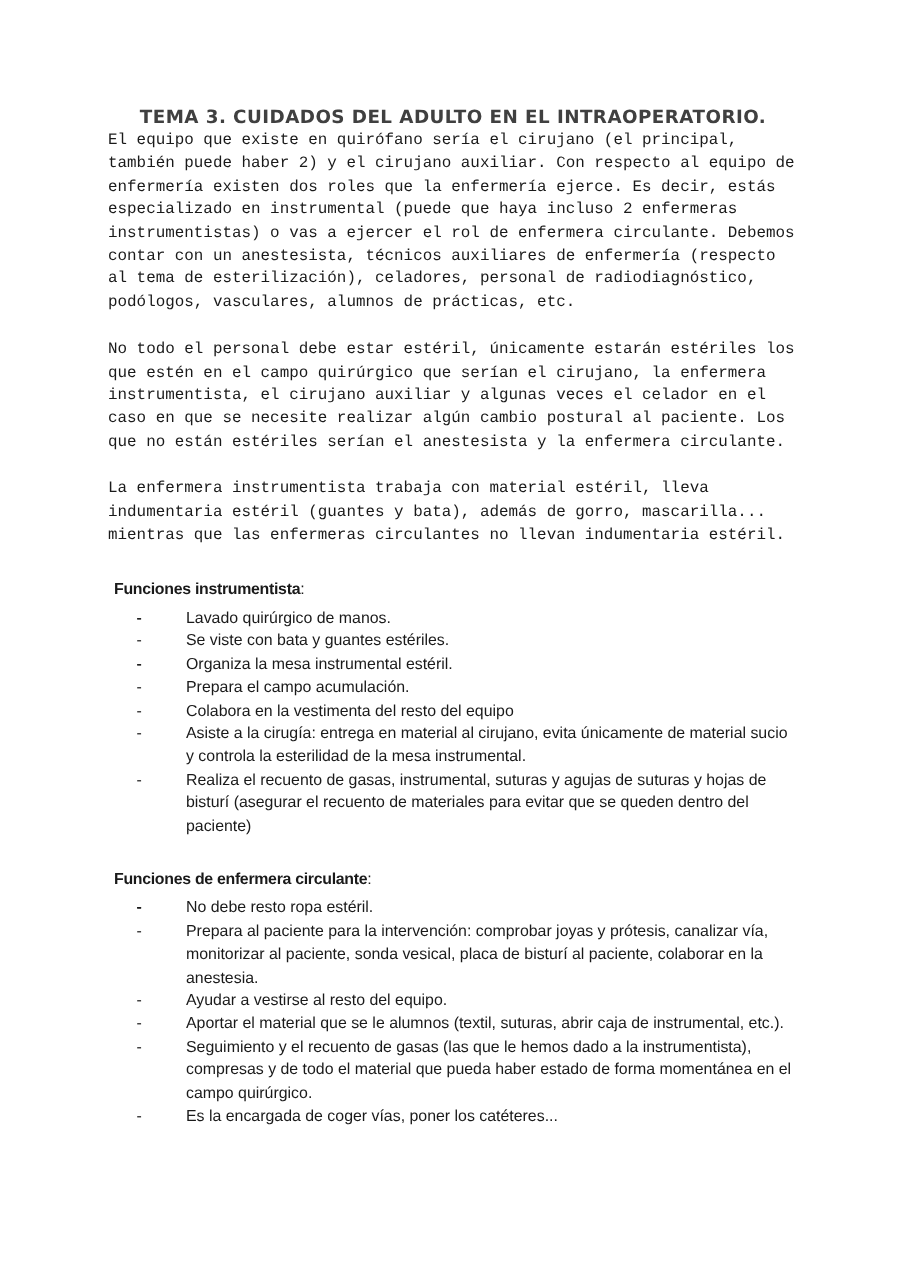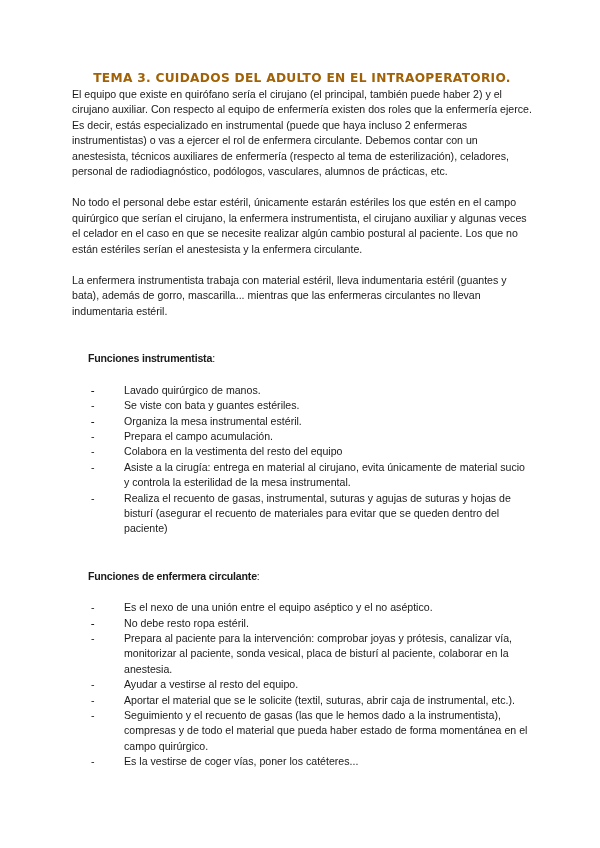--- a/index.html
+++ b/index.html
@@ -1,23 +1,23 @@
 <!DOCTYPE html>
 <html><head>
 <meta charset="utf-8">
 <style>
   html, body { margin: 0; padding: 0; background: #ffffff; }
   body { width: 600px; height: 848px; position: relative; overflow: hidden;
          font-family: "Liberation Sans", sans-serif; color: #1a1a1a; }
   .page { position: absolute; left: 72px; top: 70px; width: 460px; }
   .title { font-family: "DejaVu Sans", sans-serif; font-weight: bold; font-size: 12.2px;
-           text-align: center; letter-spacing: 0.3px; line-height: 17px; margin: 0 0 0 0; color: #a16207; }
-  .para { font-size: 10.6px; line-height: 15.4px; margin: 0; text-align: left; }
+           text-align: center; letter-spacing: 0.3px; line-height: 17px; margin: 0 0 0 0; color: #404040; }
+  .para { font-size: 10.6px; line-height: 15.4px; margin: 0; text-align: left; font-family: Liberation Mono, monospace; }
   .gap { height: 16px; }
-  .heading { font-size: 10.6px; line-height: 15.4px; margin: 16px; }
+  .heading { font-size: 10.6px; line-height: 15.4px; margin: 4px; }
   .heading b { font-weight: bold; letter-spacing: -0.2px; }
   ul.list { list-style: none; margin: 0; padding: 0; }
   ul.list li { position: relative; padding-left: 52px; font-size: 10.6px; line-height: 15.4px; }
   ul.list li .dash { position: absolute; left: 19px; top: 0; }
 </style>
 </head>
 <body>
 
 <div class="page">
   <h1 class="title">TEMA 3. CUIDADOS DEL ADULTO EN EL INTRAOPERATORIO.</h1>
@@ -38,22 +38,22 @@
     <li><span class="dash">-</span><span>Organiza la mesa instrumental estéril.</span></li>
     <li><span class="dash">-</span><span>Prepara el campo acumulación.</span></li>
     <li><span class="dash">-</span><span>Colabora en la vestimenta del resto del equipo</span></li>
     <li><span class="dash">-</span><span>Asiste a la cirugía: entrega en material al cirujano, evita únicamente de material sucio y controla la esterilidad de la mesa instrumental.</span></li>
     <li><span class="dash">-</span><span>Realiza el recuento de gasas, instrumental, suturas y agujas de suturas y hojas de bisturí (asegurar el recuento de materiales para evitar que se queden dentro del paciente)</span></li>
   </ul>
   <div class="gap"></div>
 
   <p class="heading"><b>Funciones de enfermera circulante</b><span>:</span></p>
   <ul class="list">
-    <li><span class="dash">-</span><span>Es el nexo de una unión entre el equipo aséptico y el no aséptico.</span></li>
+    <li><span class="dash">-</span></li>
     <li><span class="dash">-</span></li>
     <li><span class="dash">-</span><span>No debe resto ropa estéril.</span></li>
     <li><span class="dash">-</span><span>Prepara al paciente para la intervención: comprobar joyas y prótesis, canalizar vía, monitorizar al paciente, sonda vesical, placa de bisturí al paciente, colaborar en la anestesia.</span></li>
     <li><span class="dash">-</span><span>Ayudar a vestirse al resto del equipo.</span></li>
-    <li><span class="dash">-</span><span>Aportar el material que se le solicite (textil, suturas, abrir caja de instrumental, etc.).</span></li>
+    <li><span class="dash">-</span><span>Aportar el material que se le alumnos (textil, suturas, abrir caja de instrumental, etc.).</span></li>
     <li><span class="dash">-</span><span>Seguimiento y el recuento de gasas (las que le hemos dado a la instrumentista), compresas y de todo el material que pueda haber estado de forma momentánea en el campo quirúrgico.</span></li>
-    <li><span class="dash">-</span><span>Es la vestirse de coger vías, poner los catéteres...</span></li>
+    <li><span class="dash">-</span><span>Es la encargada de coger vías, poner los catéteres...</span></li>
   </ul>
 </div>
 
 </body></html>

